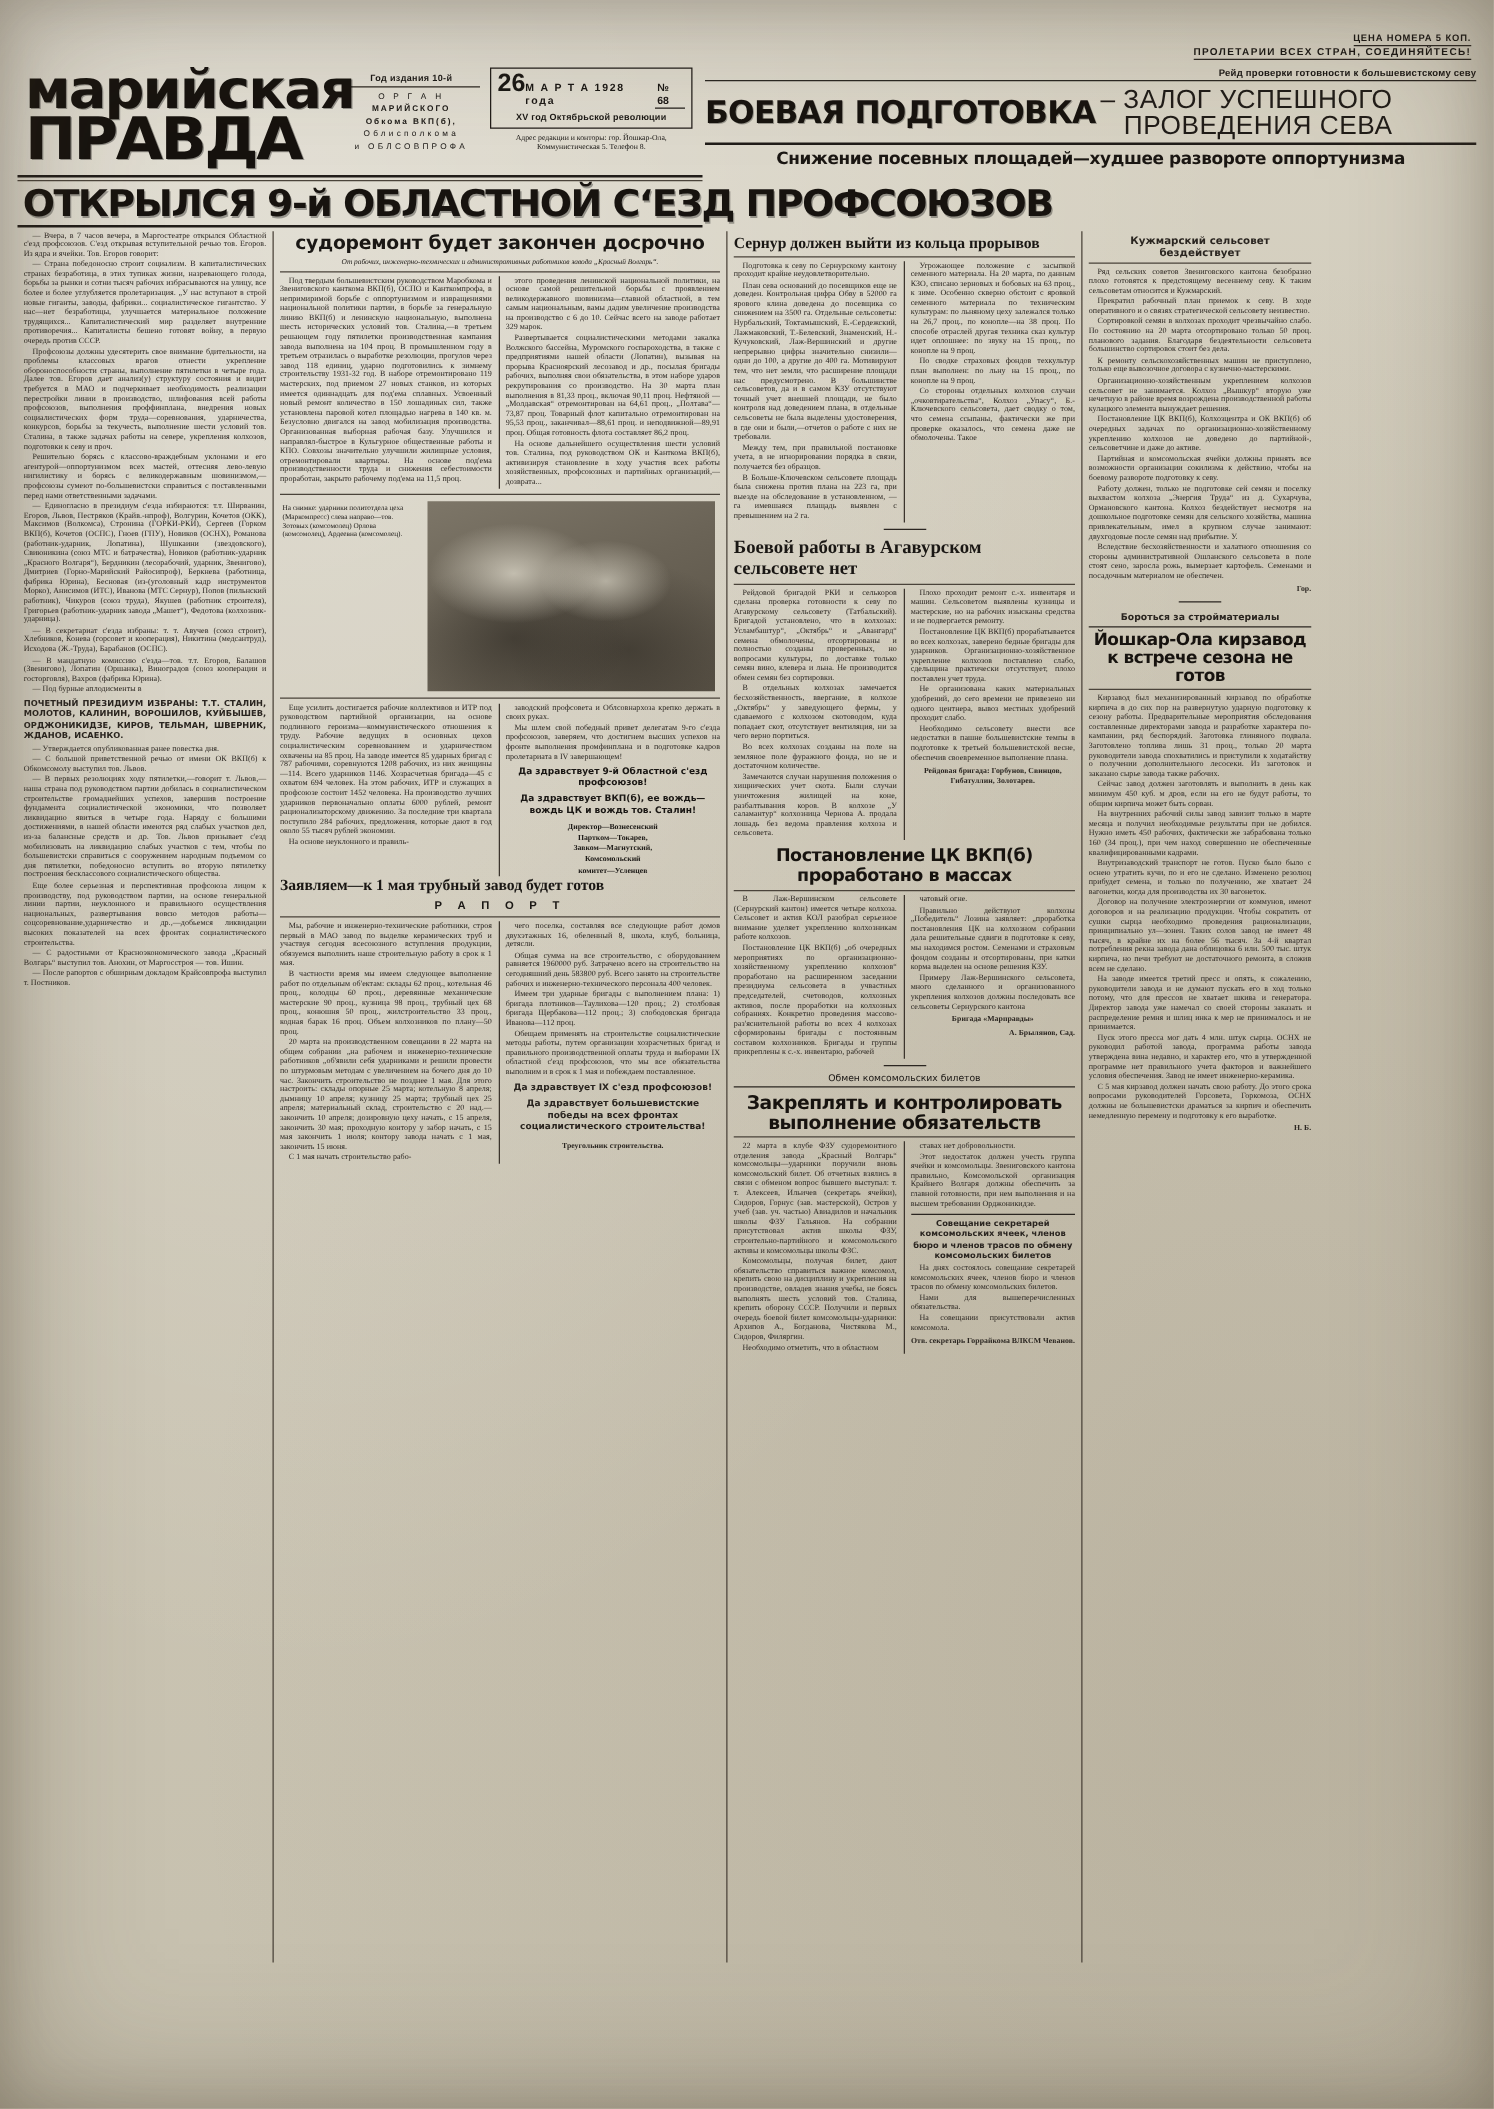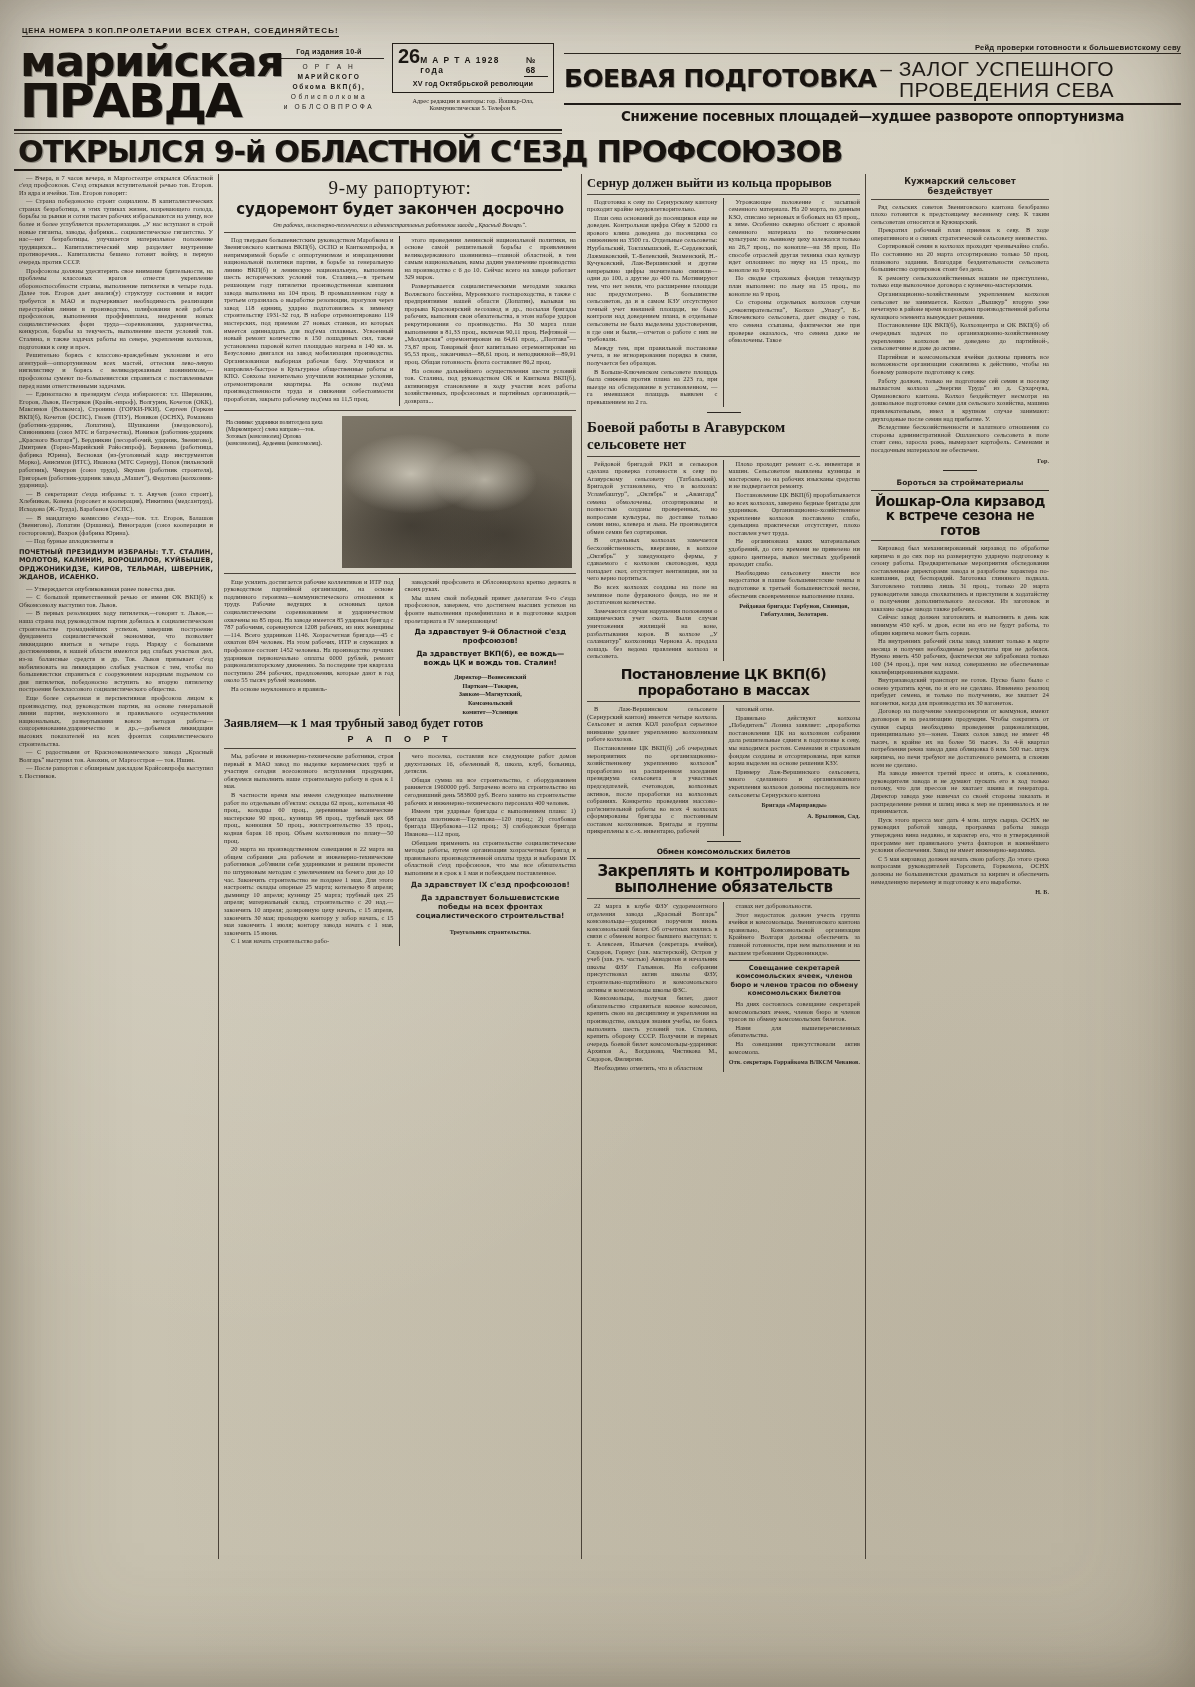--- a/index.html
+++ b/index.html
@@ -28,22 +28,22 @@
     font-size:6.4px;line-height:7.6px;text-align:justify;
     letter-spacing:.05px;color:#2a2520;
     -webkit-font-smoothing:none;
   }
   .body-col p{margin:0 0 1px 0;text-indent:7px;}
   .rule-thick{border-top:2.5px solid #211d19;}
   .rule-hair{border-top:.7px solid #4a433a;}
   .vline{border-left:.8px solid #3b342c;}
 
   
-  .top-strip{display:flex;justify-content:flex-start;align-items:flex-end;
-    padding:0 4px 2px 8px;}
+  .top-strip{display:flex;justify-content:flex-end;align-items:flex-end;
+    padding:0 4px 2px 8px;flex-direction:column;}
   .price{font-family:"Liberation Sans",sans-serif;font-weight:bold;font-size:7.5px;
     letter-spacing:.7px;border-bottom:1px solid #2b2621;padding-bottom:1px;}
   .slogan{font-family:"Liberation Sans",sans-serif;font-weight:bold;font-size:8px;
     letter-spacing:1.1px;border-bottom:1px solid #2b2621;padding-bottom:1px;}
 
   .masthead{display:flex;align-items:stretch;margin-top:4px;}
   .logo{width:248px;flex:none;padding-left:6px;}
   .logo-l1,.logo-l2{
     font-family:"DejaVu Sans",sans-serif;font-weight:bold;
     color:#16120e;line-height:.84;letter-spacing:-1.5px;
@@ -96,21 +96,21 @@
   .col + .col{border-left:.8px solid #4a4238;}
 
   
   .h-script{font-family:"Liberation Serif",serif;font-size:19px;text-align:center;
     letter-spacing:.6px;color:#1c1814;padding:3px 0 1px;}
   .h-sub-bold{font-family:"DejaVu Sans",sans-serif;font-weight:bold;font-size:15px;
     text-align:center;letter-spacing:-.2px;padding-bottom:2px;}
   .byline{font-size:5.9px;text-align:center;font-style:italic;line-height:7px;padding:2px 0 3px;}
   .h-black{font-family:"DejaVu Sans",sans-serif;font-weight:bold;text-align:center;color:#17130f;}
   .h-serif-bold{font-family:"Liberation Serif",serif;font-weight:bold;}
-  .kicker{font-family:"DejaVu Sans",sans-serif;font-weight:bold;font-size:7.4px;text-align:center;
+  .kicker{font-family:"DejaVu Sans",sans-serif;font-weight:normal;font-size:7.4px;text-align:center;
     border-bottom:1px solid #2b2621;padding-bottom:2px;margin-bottom:3px;}
   .sig{text-align:right;font-size:6.2px;font-weight:bold;line-height:8px;margin-top:3px;}
   .sig.c{text-align:center;}
   .dash{width:34px;border-top:1.6px solid #2b2621;margin:5px auto;}
 
   
   .photo{background:linear-gradient(160deg,#7d7668 0%,#6a6356 45%,#585145 100%);
     position:relative;overflow:hidden;}
   .photo:after{content:"";position:absolute;inset:0;
     background:
@@ -212,21 +212,20 @@
         <p>— С большой приветственной речью от имени ОК ВКП(б) к Обкомсомолу выступил тов. Львов.</p>
         <p>— В первых резолюциях ходу пятилетки,—говорит т. Львов,—наша страна под руководством партии добилась в социалистическом строительстве громаднейших успехов, завершив построение фундамента социалистической экономики, что позволяет ликвидацию явиться в четыре года. Наряду с большими достижениями, в нашей области имеются ряд слабых участков дел, из-за балансные средств и др. Тов. Львов призывает с'езд мобилизовать на ликвидацию слабых участков с тем, чтобы по большевистски справиться с сооружением народным подъемом со дня пятилетки, победоносно вступить во вторую пятилетку построения бесклассового социалистического общества.</p>
         <p>Еще более серьезная и перспективная профсоюза лицом к производству, под руководством партии, на основе генеральной линии партии, неуклонного и правильного осуществления национальных, развертывания вовсю методов работы—соцсоревнование,ударничество и др.,—добьемся ликвидации высоких показателей на всех фронтах социалистического строительства.</p>
         <p>— С радостными от Красноэкономического завода „Красный Волгарь“ выступил тов. Анохин, от Маргосстроя — тов. Ишин.</p>
         <p>— После рапортов с обширным докладом Крайсовпрофа выступил т. Постников.</p>
       </div>
     </div>
 
     <div class="col" style="width:352px">
 
-      <div class="h-script">9-му рапортуют:</div>
       <div class="h-sub-bold">судоремонт будет закончен досрочно</div>
       <div class="byline">От рабочих, инженерно-технических и административных работников завода „Красный Волгарь“.</div>
       <div class="rule-hair" style="margin-bottom:3px"></div>
 
       <div style="display:flex">
         <div class="body-col" style="width:170px;padding-right:5px;">
           <p>Под твердым большевистским руководством Маробкома и Звениговского канткома ВКП(б), ОСПО и Канткомпрофа, в непримиримой борьбе с оппортунизмом и извращениями национальной политики партии, в борьбе за генеральную линию ВКП(б) и ленинскую национальную, выполнена шесть исторических условий тов. Сталина,—в третьем решающем году пятилетки производственная кампания завода выполнена на 104 проц. В промышленном году в третьем отразилась о выработке резолюции, прогулов через завод 118 единиц, ударно подготовились к зимнему строительству 1931-32 год. В наборе отремонтировано 119 мастерских, под приемом 27 новых станков, из которых имеется одиннадцать для под'ема сплавных. Усвоенный новый ремонт количество в 150 лошадиных сил, также установлена паровой котел площадью нагрева в 140 кв. м. Безусловно двигался на завод мобилизация производства. Организованная выборная рабочая базу. Улучшился и направлял-быстрое в Кульгурное общественные работы и КПО. Совхозы значительно улучшили жилищные условия, отремонтировали квартиры. На основе под'ема производственности труда и снижения себестоимости проработан, закрыто рабочему под'ема на 11,5 проц.</p>
         </div>
         <div class="body-col vline" style="width:172px;padding-left:5px;">
           <p>этого проведения ленинской национальной политики, на основе самой решительной борьбы с проявлением великодержавного шовинизма—главной областной, в тем самым национальным, вамы дадим увеличение производства на производство с 6 до 10. Сейчас всего на заводе работает 329 марок.</p>

